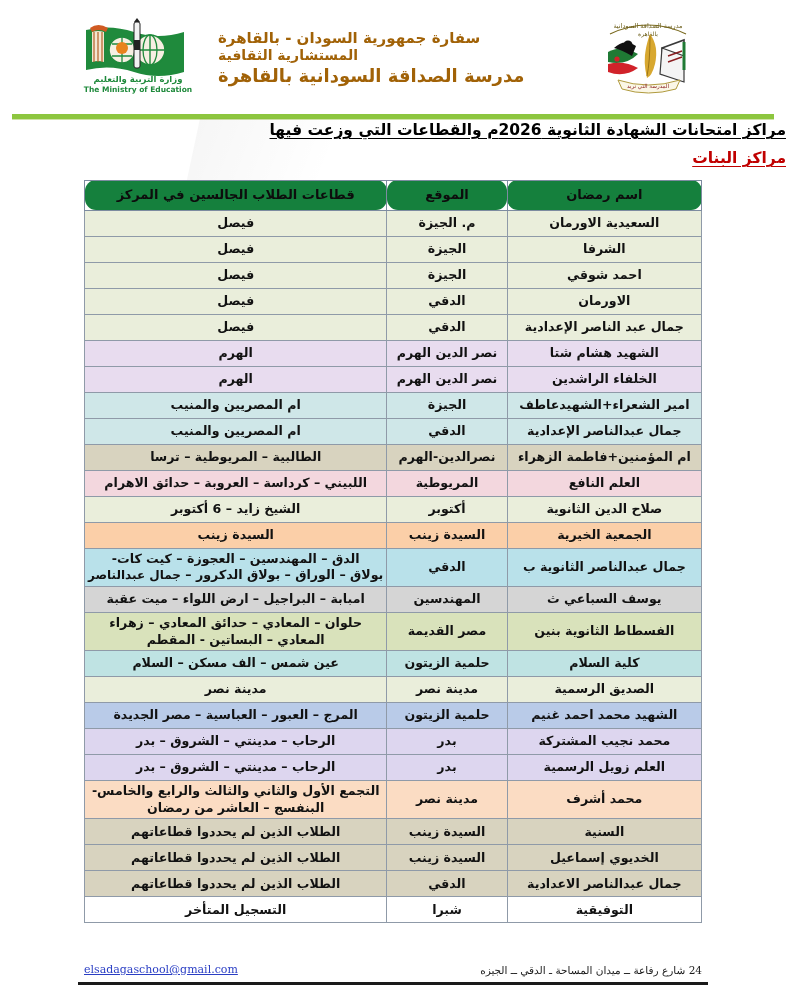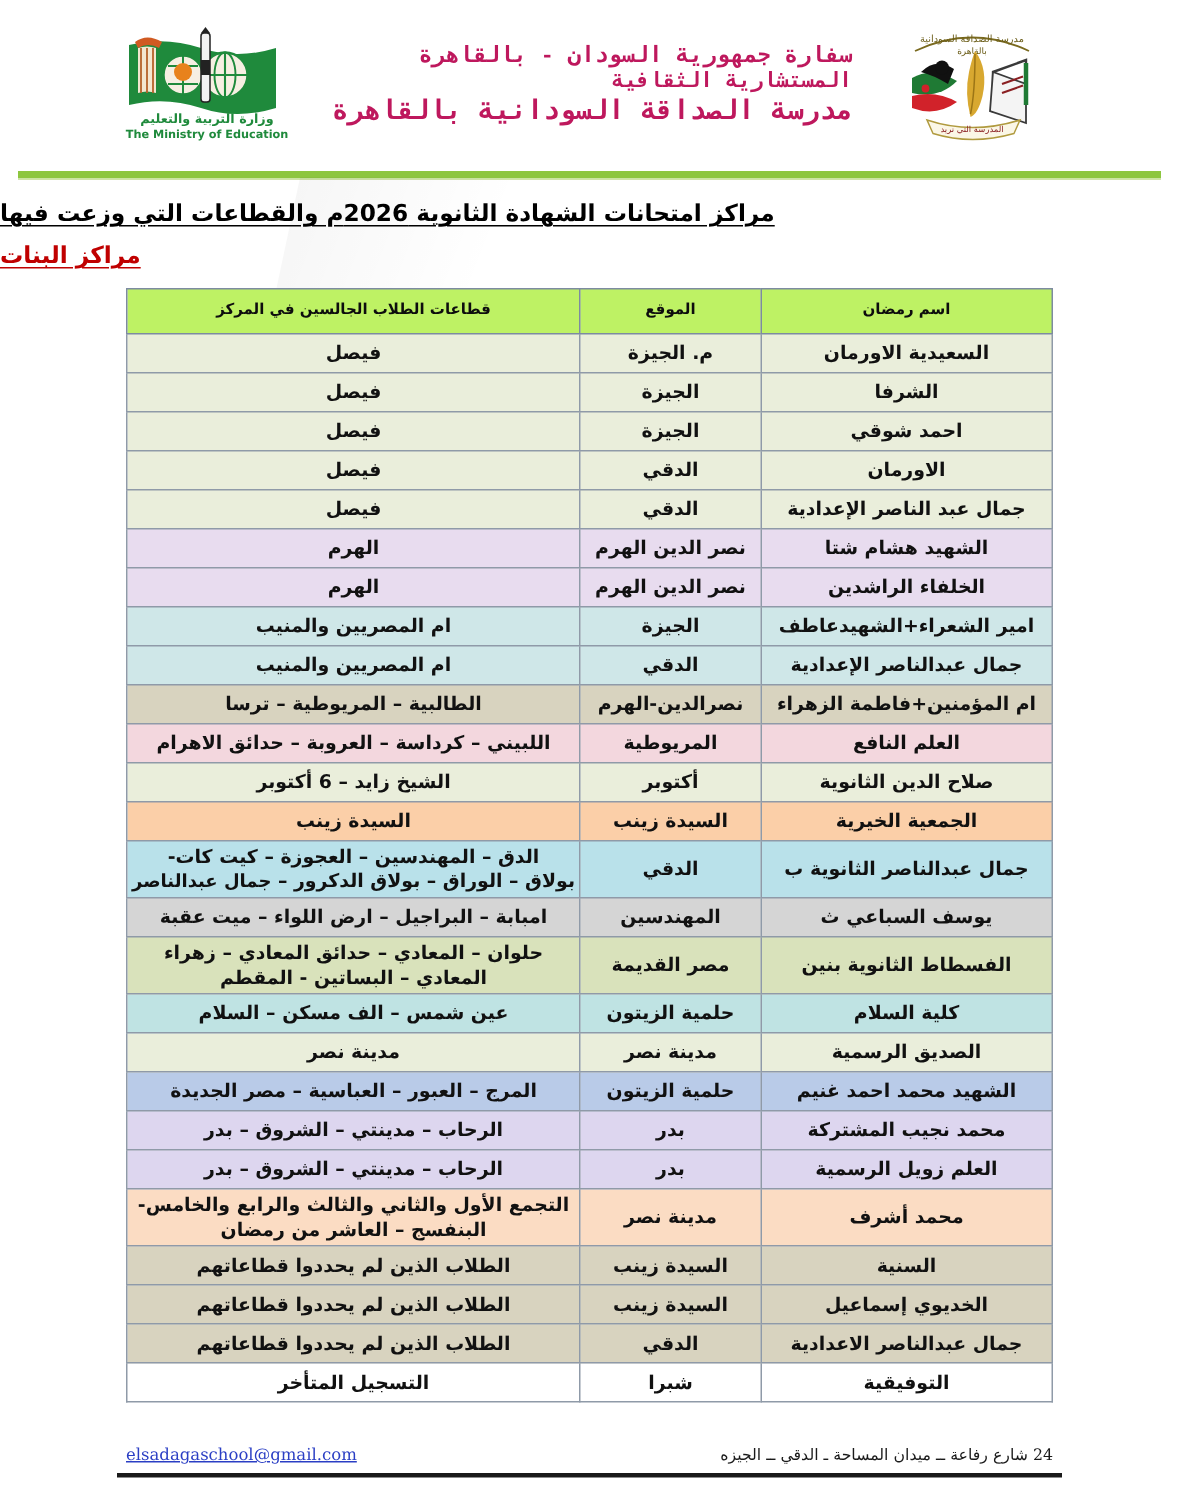--- a/index.html
+++ b/index.html
@@ -34,25 +34,24 @@
   .logo-left, .logo-right {
     width: 128px;
     height: 92px;
     flex: 0 0 auto;
     display: flex;
     align-items: center;
     justify-content: center;
   }
   .head-text {
     flex: 1 1 auto;
-    text-align: right;
+    text-align: left;
     line-height: 1.22;
-    color: #be185d;
+    color: #a16207;
     direction: rtl;
-    font-family: Liberation Mono, monospace;
   }
   .head-line-1 {
     font-size: 15px;
     font-weight: bold;
     letter-spacing: 0;
   }
   .head-line-2 {
     font-size: 14px;
     font-weight: bold;
   }
@@ -86,23 +85,22 @@
     background: linear-gradient(100deg, rgba(0,0,0,0.035) 0%, rgba(0,0,0,0.0) 60%);
     transform: skewX(-12deg);
     pointer-events: none;
     z-index: 0;
   }
 
   
   .title-block {
     position: relative;
     z-index: 1;
-    text-align: left;
+    text-align: right;
     direction: rtl;
-    padding-top: 12px;
   }
   .doc-title {
     font-size: 15.5px;
     font-weight: bold;
     color: #000000;
     text-decoration: underline;
     text-underline-offset: 3px;
     display: inline-block;
     line-height: 1.5;
   }
@@ -135,25 +133,26 @@
     border: 1px solid #8f9aa8;
     text-align: center;
     vertical-align: middle;
     padding: 2px 3px;
     font-weight: bold;
     color: #111111;
     line-height: 1.32;
     word-wrap: break-word;
   }
   table.centers thead th {
-    background: #bef264;
-    font-size: 10px;
+    background: #15803d;
+    font-size: 13px;
     height: 25px;
     color: #0d0d0d;
     border-color: #7d8ba0;
+    border-radius: 11px;
   }
   col.c-name  { width: 31.5%; }
   col.c-loc   { width: 19.5%; }
   col.c-zones { width: 49%; }
 
   table.centers tbody td {
     height: 21px;
   }
   td.zones { padding: 3px 5px; margin-left: 29px; }
   td.name  { padding: 2px 6px; }

